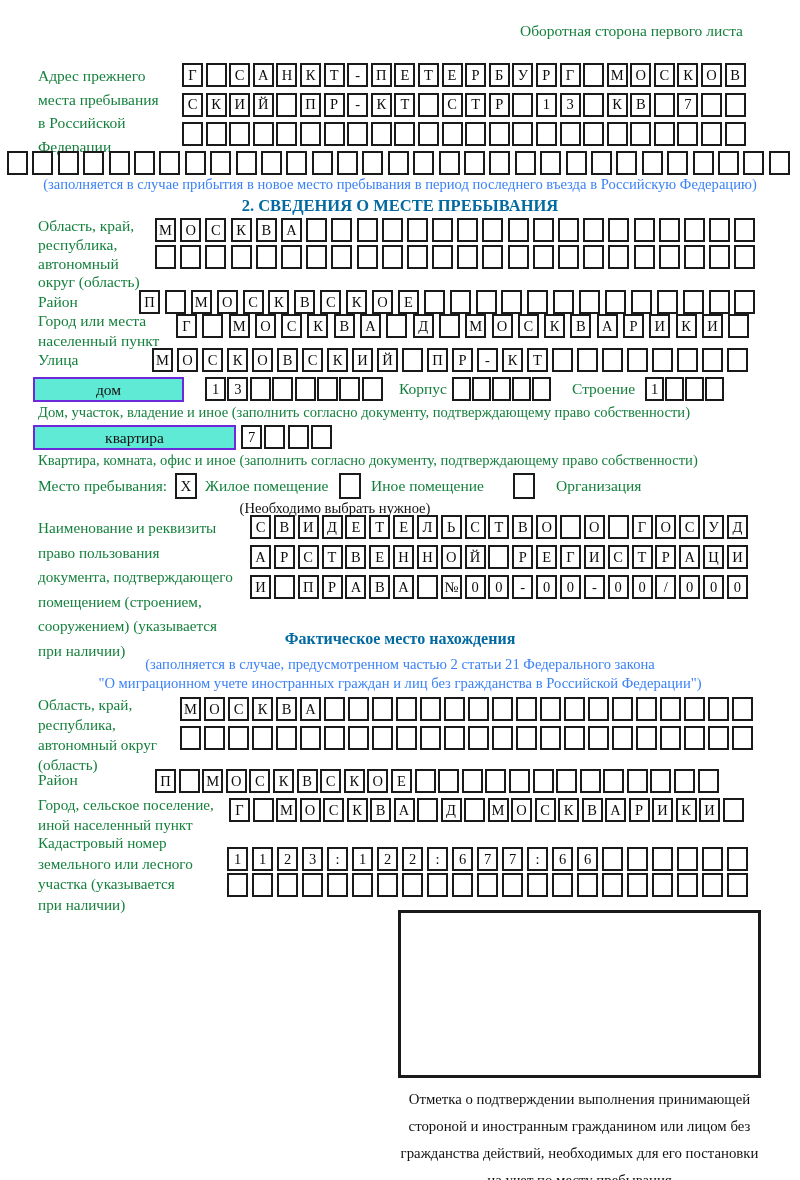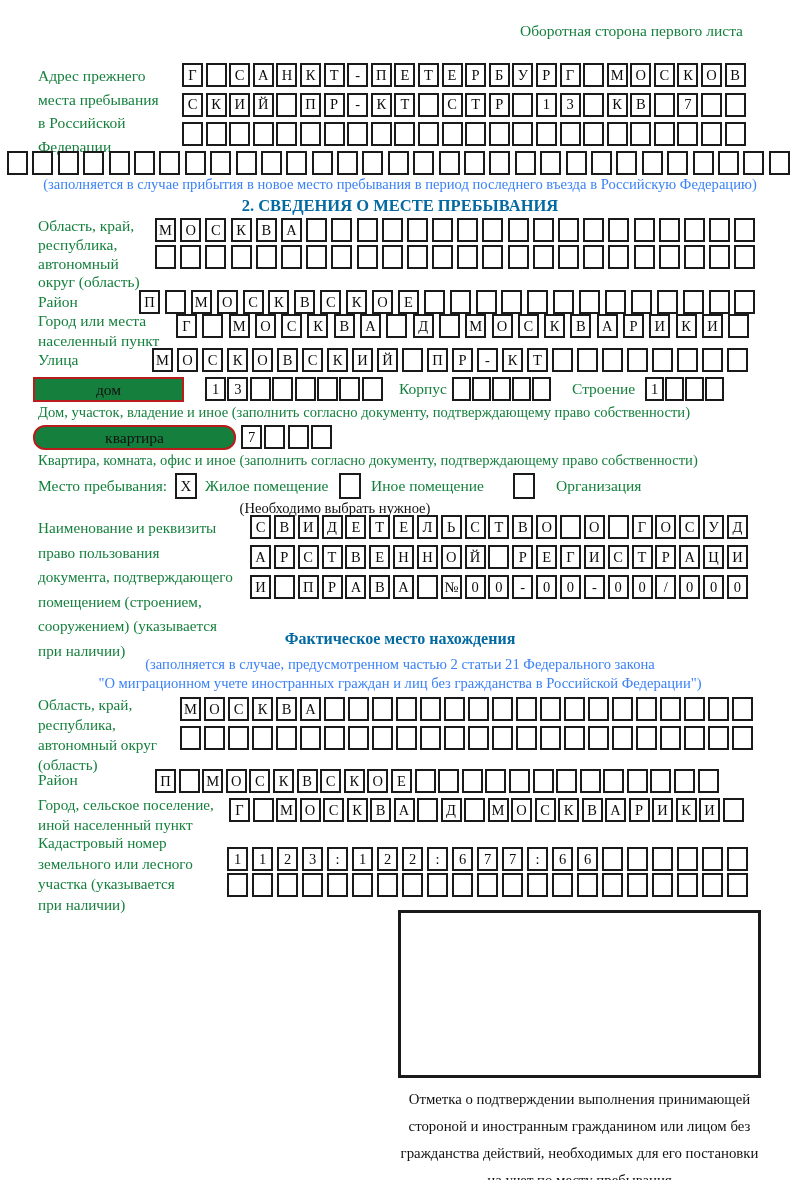--- a/index.html
+++ b/index.html
@@ -9,22 +9,22 @@
   .lbl{font-size:15.5px;color:#15803d;}
   .cap{left:0;width:800px;text-align:center;font-size:14.6px;color:#3b82f6;}
   .h1{left:0;width:800px;text-align:center;font-weight:bold;font-size:16.5px;color:#0369a1;}
   .row{display:flex;}
   .cell{box-sizing:border-box;flex:none;width:21px;height:24px;border:2px solid #1a1a1a;
         display:flex;align-items:center;justify-content:center;
         font-size:14.5px;font-family:"Liberation Serif",serif;color:#0c0c0c;background:#fff;}
   .cellsm{box-sizing:border-box;flex:none;width:19px;height:24px;border:2px solid #1a1a1a;
         display:flex;align-items:center;justify-content:center;
         font-size:14.5px;font-family:"Liberation Serif",serif;color:#0c0c0c;background:#fff;}
-  .widebox{box-sizing:border-box;border:2px solid #b91c1c;height:25px;display:flex;
-        align-items:center;justify-content:center;font-size:15.5px;background:#15803d;}
+  .widebox{box-sizing:border-box;border:2px solid #6d28d9;height:25px;display:flex;
+        align-items:center;justify-content:center;font-size:15.5px;background:#5eead4;}
   .chk{box-sizing:border-box;width:22px;height:26px;border:2px solid #1a1a1a;display:flex;
         align-items:center;justify-content:center;font-size:15px;background:#fff;}
   .stampbox{box-sizing:border-box;border:3px solid #1a1a1a;background:#fff;}
   .stampcap{text-align:center;font-size:14.8px;line-height:27px;color:#101010;}
 </style>
 </head>
 <body>
 
 <div class="sheet">
 
@@ -316,21 +316,21 @@
     </div>
   <div class="abs lbl" style="left:572px;top:380px;">Строение</div>
   <div class="abs row" style="left:645px;top:377px;gap:1px;">
       <span class="cellsm">1</span>
       <span class="cellsm"></span>
       <span class="cellsm"></span>
       <span class="cellsm"></span>
     </div>
   <div class="abs lbl" style="left:38px;top:404px;font-size:14.6px;">Дом, участок, владение и иное (заполнить согласно документу, подтверждающему право собственности)</div>
 
-  <div class="abs widebox" style="left:33px;top:425px;width:203px;border-radius:12px;">квартира</div>
+  <div class="abs widebox" style="left:33px;top:425px;width:203px;">квартира</div>
   <div class="abs row" style="left:241px;top:425px;gap:2.3px;">
       <span class="cell">7</span>
       <span class="cell"></span>
       <span class="cell"></span>
       <span class="cell"></span>
     </div>
   <div class="abs lbl" style="left:38px;top:452px;font-size:14.6px;">Квартира, комната, офис и иное (заполнить согласно документу, подтверждающему право собственности)</div>
 
   <div class="abs lbl" style="left:38px;top:477px;">Место пребывания:</div>
   <span class="abs chk" style="left:175px;top:473px;">X</span>

